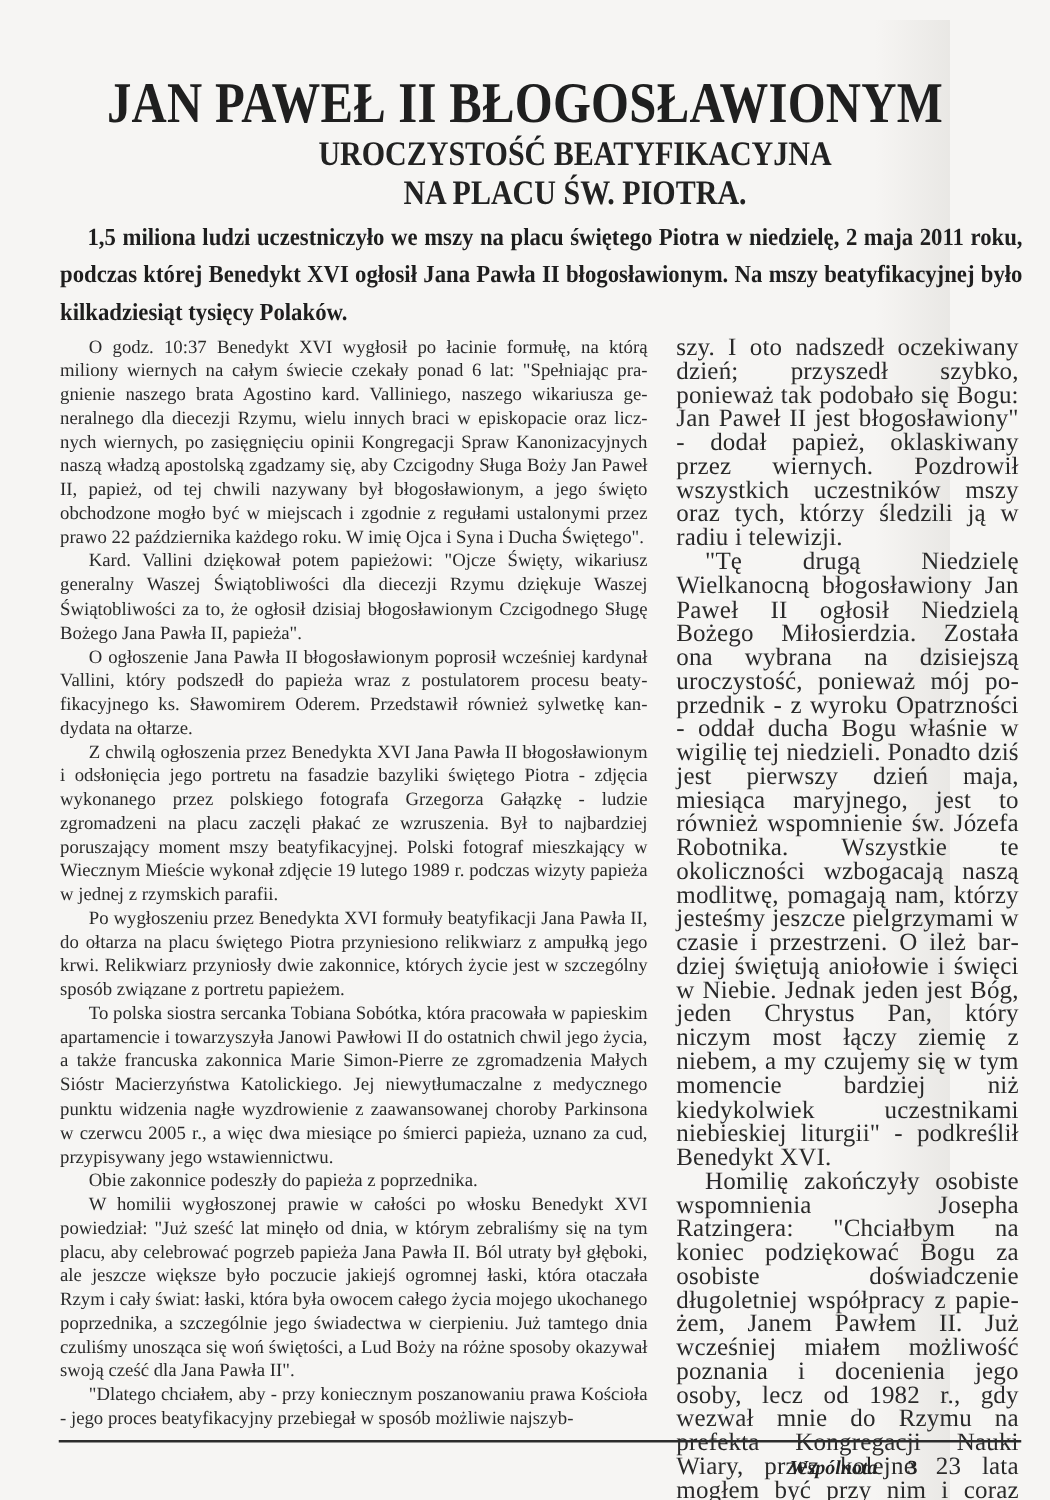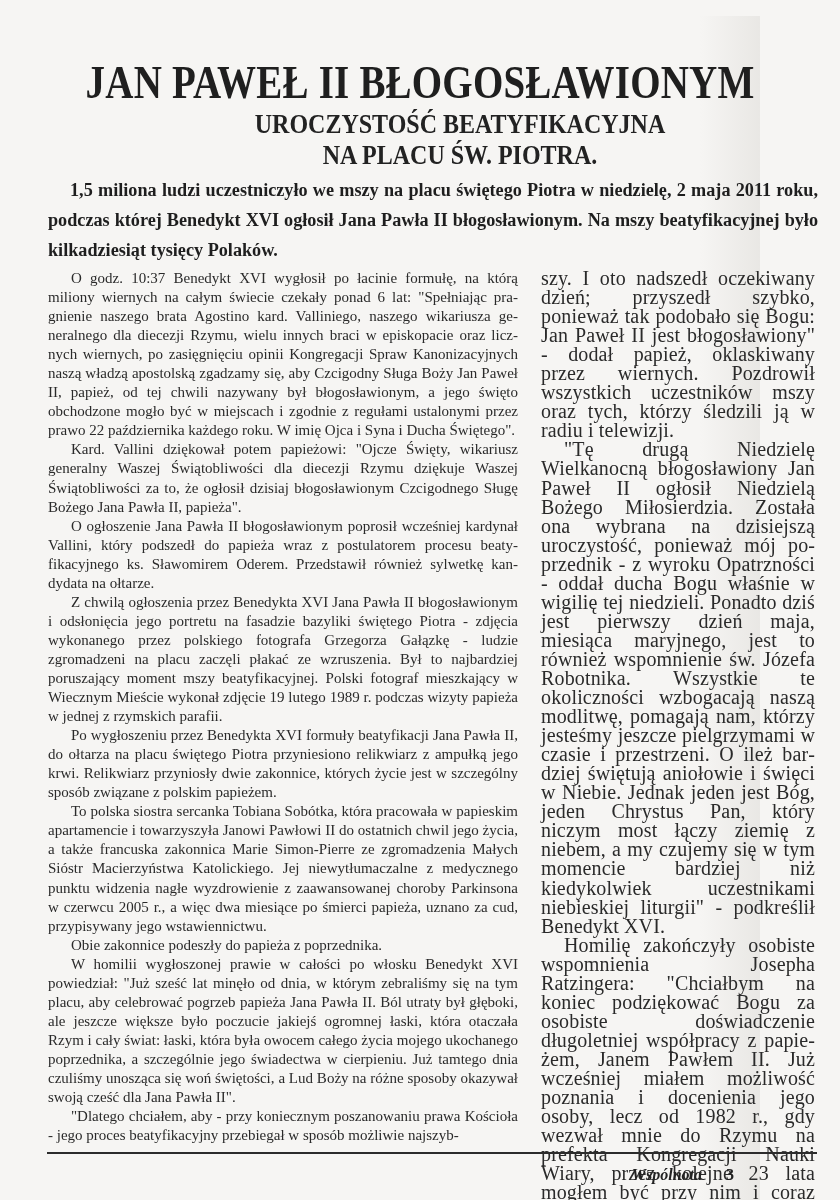--- a/index.html
+++ b/index.html
@@ -63,21 +63,21 @@
   <h2 class="subtitle sub1">UROCZYSTOŚĆ BEATYFIKACYJNA</h2>
   <h2 class="subtitle sub2">NA PLACU ŚW. PIOTRA.</h2>
 
   <p class="lead">1,5 miliona ludzi uczestniczyło we mszy na placu świętego Piotra w niedzielę, 2 maja 2011 roku, podczas której Benedykt XVI ogłosił Jana Pawła II błogosławionym. Na mszy beatyfikacyjnej było kilkadziesiąt tysięcy Polaków.</p>
 
   <div class="col col-left">
     <p>O godz. 10:37 Benedykt XVI wygłosił po łacinie formułę, na którą miliony wiernych na całym świecie czekały ponad 6 lat: "Spełniając pra­gnienie naszego brata Agostino kard. Valliniego, naszego wikariusza ge­neralnego dla diecezji Rzymu, wielu innych braci w episkopacie oraz licz­nych wiernych, po zasięgnięciu opinii Kongregacji Spraw Kanonizacyj­nych naszą władzą apostolską zgadzamy się, aby Czcigodny Sługa Boży Jan Paweł II, papież, od tej chwili nazywany był błogosławionym, a jego święto obchodzone mogło być w miejscach i zgodnie z regułami ustalony­mi przez prawo 22 października każdego roku. W imię Ojca i Syna i Du­cha Świętego".</p>
     <p>Kard. Vallini dziękował potem papieżowi: "Ojcze Święty, wikariusz generalny Waszej Świątobliwości dla diecezji Rzymu dziękuje Waszej Świątobliwości za to, że ogłosił dzisiaj błogosławionym Czcigodnego Sługę Bożego Jana Pawła II, papieża".</p>
     <p>O ogłoszenie Jana Pawła II błogosławionym poprosił wcześniej kardy­nał Vallini, który podszedł do papieża wraz z postulatorem procesu beaty­fikacyjnego ks. Sławomirem Oderem. Przedstawił również sylwetkę kan­dydata na ołtarze.</p>
     <p>Z chwilą ogłoszenia przez Benedykta XVI Jana Pawła II błogosławio­nym i odsłonięcia jego portretu na fasadzie bazyliki świętego Piotra - zdję­cia wykonanego przez polskiego fotografa Grzegorza Gałązkę - ludzie zgromadzeni na placu zaczęli płakać ze wzruszenia. Był to najbardziej poruszający moment mszy beatyfikacyjnej. Polski fotograf mieszkający w Wiecznym Mieście wykonał zdjęcie 19 lutego 1989 r. podczas wizyty pa­pieża w jednej z rzymskich parafii.</p>
-    <p>Po wygłoszeniu przez Benedykta XVI formuły beatyfikacji Jana Pawła II, do ołtarza na placu świętego Piotra przyniesiono relikwiarz z ampułką jego krwi. Relikwiarz przyniosły dwie zakonnice, których życie jest w szcze­gólny sposób związane z polskim papieżem.</p>
+    <p>Po wygłoszeniu przez Benedykta XVI formuły beatyfikacji Jana Pawła II, do ołtarza na placu świętego Piotra przyniesiono relikwiarz z ampułką jego krwi. Relikwiarz przyniosły dwie zakonnice, których życie jest w szcze­gólny sposób związane z portretu papieżem.</p>
     <p>To polska siostra sercanka Tobiana Sobótka, która pracowała w papie­skim apartamencie i towarzyszyła Janowi Pawłowi II do ostatnich chwil jego życia, a także francuska zakonnica Marie Simon-Pierre ze zgroma­dzenia Małych Sióstr Macierzyństwa Katolickiego. Jej niewytłumaczalne z medycznego punktu widzenia nagłe wyzdrowienie z zaawansowanej choroby Parkinsona w czerwcu 2005 r., a więc dwa miesiące po śmierci papieża, uznano za cud, przypisywany jego wstawiennictwu.</p>
     <p>Obie zakonnice podeszły do papieża z poprzednika.</p>
     <p>W homilii wygłoszonej prawie w całości po włosku Benedykt XVI powiedział: "Już sześć lat minęło od dnia, w którym zebraliśmy się na tym placu, aby celebrować pogrzeb papieża Jana Pawła II. Ból utraty był głę­boki, ale jeszcze większe było poczucie jakiejś ogromnej łaski, która ota­czała Rzym i cały świat: łaski, która była owocem całego życia mojego ukochanego poprzednika, a szczególnie jego świadectwa w cierpieniu. Już tamtego dnia czuliśmy unosząca się woń świętości, a Lud Boży na różne sposoby okazywał swoją cześć dla Jana Pawła II".</p>
     <p>"Dlatego chciałem, aby - przy koniecznym poszanowaniu prawa Ko­ścioła - jego proces beatyfikacyjny przebiegał w sposób możliwie najszyb-</p>
   </div>
 
   <div class="col col-right">
     <p style="text-indent:0">szy. I oto nadszedł oczekiwany dzień; przyszedł szybko, ponieważ tak podobało się Bogu: Jan Paweł II jest błogosławiony" - dodał pa­pież, oklaskiwany przez wiernych. Pozdrowił wszystkich uczestników mszy oraz tych, którzy śledzili ją w radiu i telewizji.</p>
     <p>"Tę drugą Niedzielę Wielkanoc­ną błogosławiony Jan Paweł II ogło­sił Niedzielą Bożego Miłosierdzia. Została ona wybrana na dzisiejszą uroczystość, ponieważ mój po­przednik - z wyroku Opatrzności - oddał ducha Bogu właśnie w wigi­lię tej niedzieli. Ponadto dziś jest pierwszy dzień maja, miesiąca ma­ryjnego, jest to również wspomnie­nie św. Józefa Robotnika. Wszyst­kie te okoliczności wzbogacają na­szą modlitwę, pomagają nam, któ­rzy jesteśmy jeszcze pielgrzymami w czasie i przestrzeni. O ileż bar­dziej świętują aniołowie i święci w Niebie. Jednak jeden jest Bóg, je­den Chrystus Pan, który niczym most łączy ziemię z niebem, a my czujemy się w tym momencie bar­dziej niż kiedykolwiek uczestnika­mi niebieskiej liturgii" - podkreślił Benedykt XVI.</p>
     <p>Homilię zakończyły osobiste wspomnienia Josepha Ratzingera: "Chciałbym na koniec podziękować Bogu za osobiste doświadczenie długoletniej współpracy z papie­żem, Janem Pawłem II. Już wcze­śniej miałem możliwość poznania i docenienia jego osoby, lecz od 1982 r., gdy wezwał mnie do Rzymu na prefekta Kongregacji Nauki Wiary, przez kolejne 23 lata mogłem być przy nim i coraz bardziej go podzi­wiać. Moja posługa była wspierana jego głęboką duchowością i bogac­twem jego intuicji. Zawsze uderzał mnie i budował przykład jego mo-</p>

